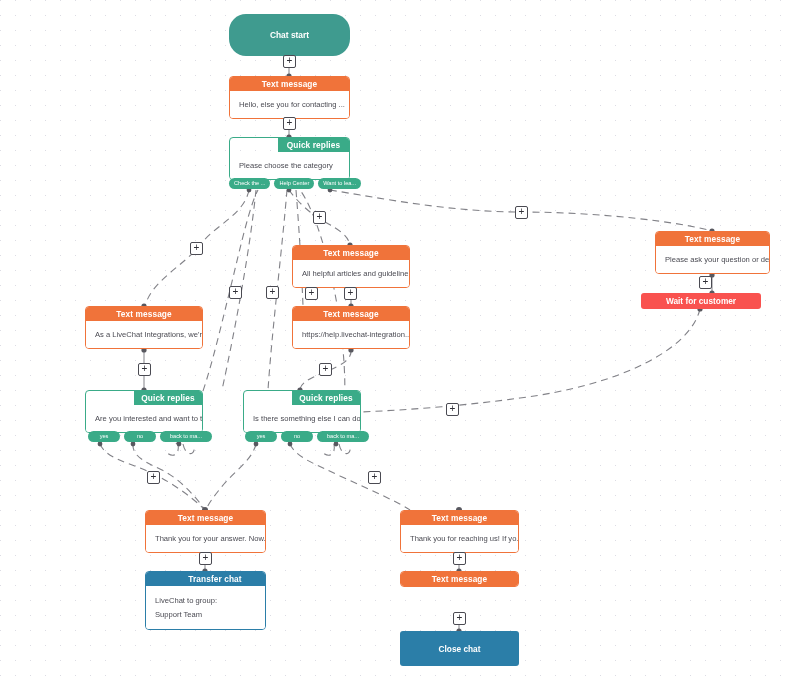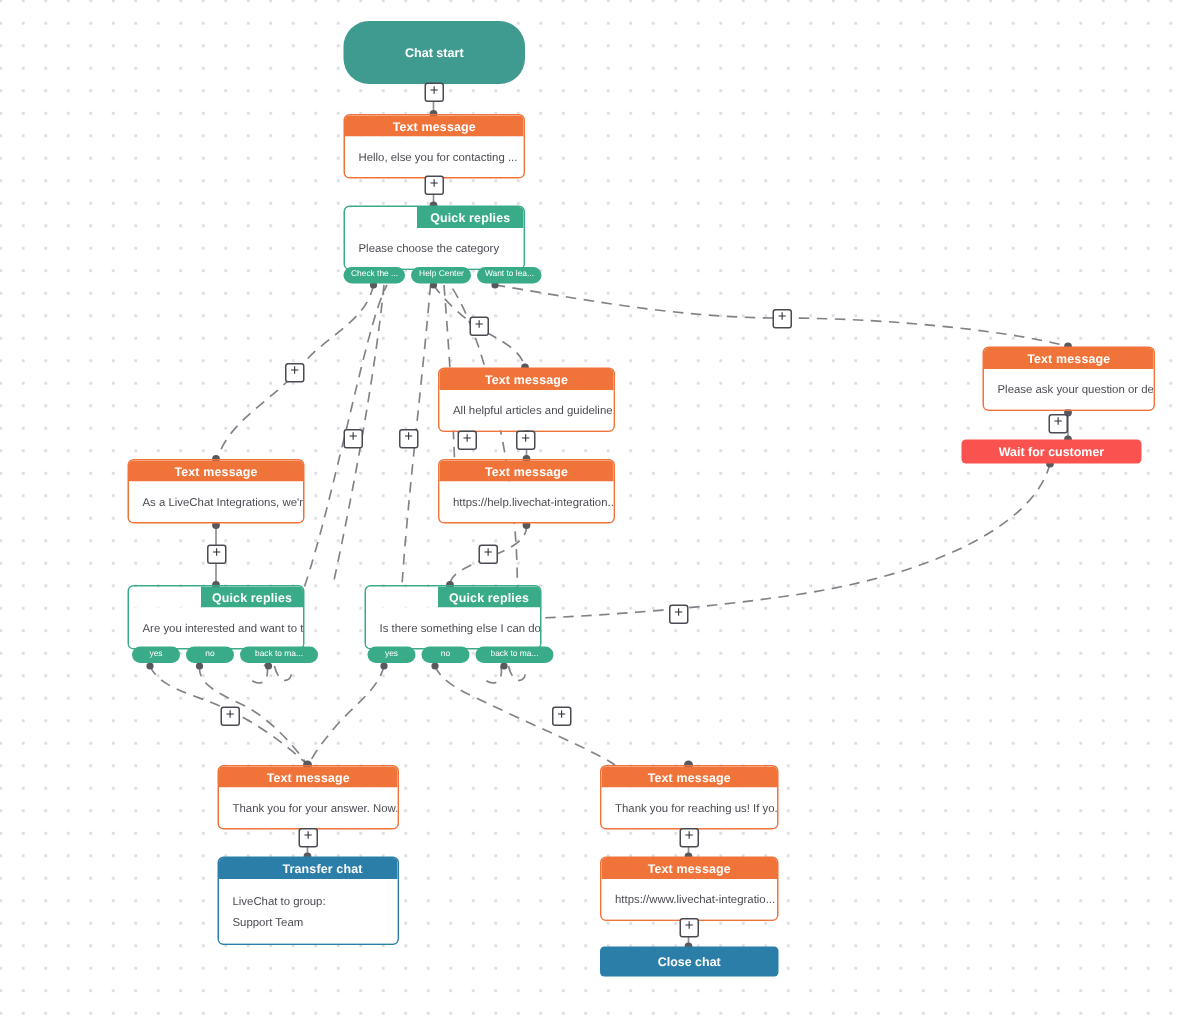--- a/index.html
+++ b/index.html
@@ -243,24 +243,23 @@
     </div>
   </div>
 
   <div class="node n-orange" style="left:400px;top:510px;width:119px;">
     <div class="hdr">Text message</div>
     <div class="body msgline">Thank you for reaching us! If yo...</div>
   </div>
 
   <div class="node n-orange" style="left:400px;top:571px;width:119px;">
     <div class="hdr">Text message</div>
-    <div class="body msgline">https://www.livechat-integratio...</div>
-  </div>
-
-  <div class="bar blue" style="left:400px;top:631px;width:119px;height:20px;">
+  </div>
+
+  <div class="bar blue" style="left:400px;top:631px;width:119px;height:35px;">
     <span>Close chat</span>
   </div>
 
   <div class="plus" style="left:283px;top:55px;">
       <span>+</span>
     </div>
   <div class="plus" style="left:283px;top:117px;">
       <span>+</span>
     </div>
   <div class="plus" style="left:313px;top:211px;">

